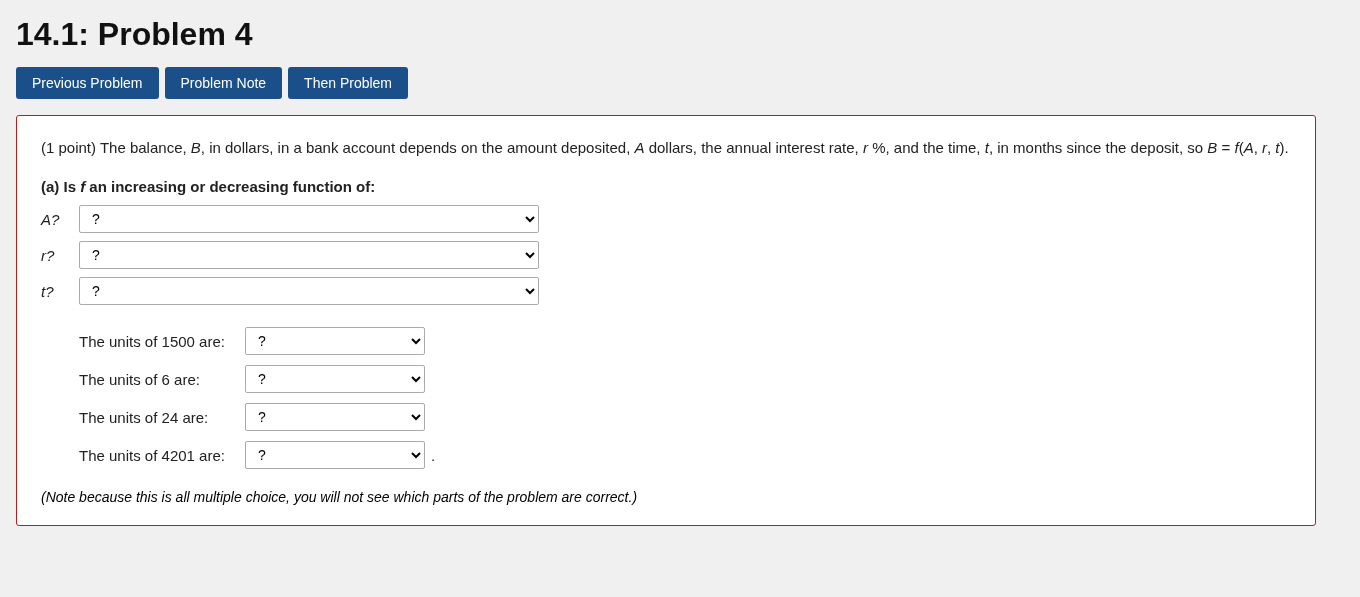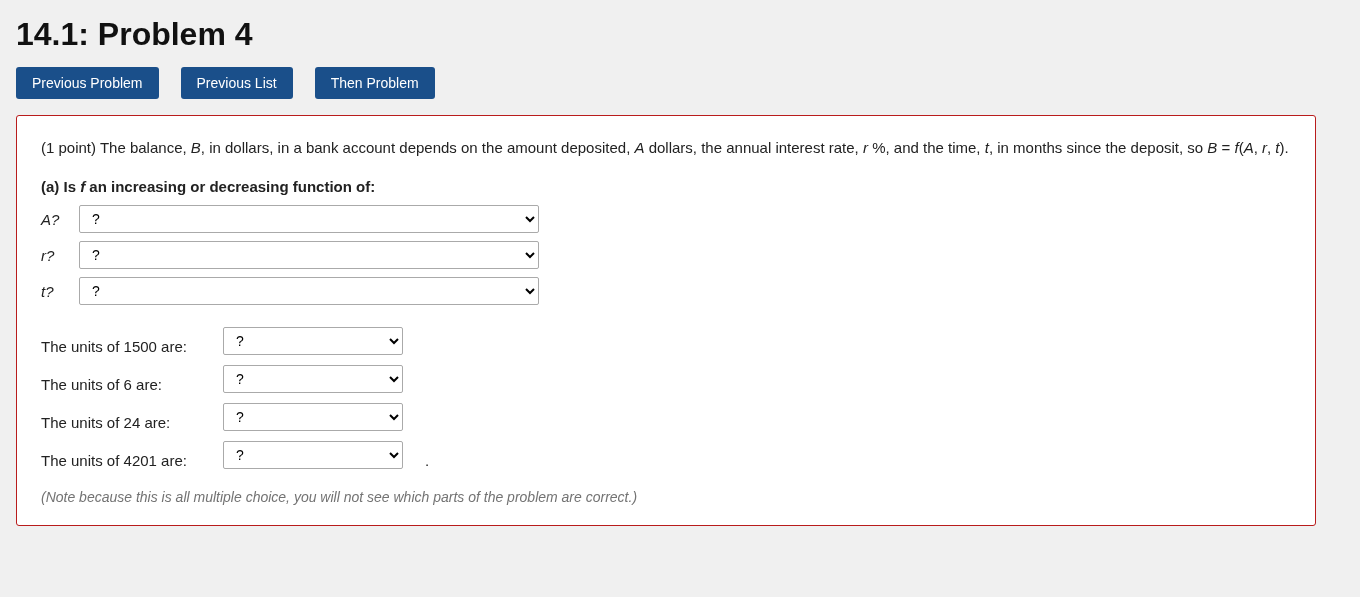--- a/index.html
+++ b/index.html
@@ -11,21 +11,21 @@
       color: #222;
     }
     h1 {
       font-size: 32px;
       font-weight: bold;
       margin-bottom: 14px;
       color: #111;
     }
     .nav-buttons {
       display: flex;
-      gap: 22px;
+      gap: 6px;
       margin-bottom: 16px;
     }
     .nav-btn {
       background: #1a4f8a;
       color: #fff;
       border: none;
       padding: 8px 16px;
       font-size: 14px;
       cursor: pointer;
       border-radius: 3px;
@@ -70,47 +70,48 @@
     .section-b {
       margin-top: 22px;
     }
     .section-b-title {
       font-weight: bold;
       margin-bottom: 10px;
       line-height: 1.6;
     }
     .units-row {
       display: flex;
-      align-items: flex-end;
+      align-items: center;
       margin-bottom: 10px;
-      gap: 22px;
+      gap: 6px;
+      margin-left: 38px;
     }
     .units-label {
       min-width: 160px;
       white-space: nowrap;
     }
     .note-text {
       font-style: italic;
       margin-top: 20px;
-      color: #737373;
+      color: #000000;
       font-size: 14px;
     }
     
     .math {
       font-style: italic;
     }
   </style>
 </head>
 <body>
 
 <h1>14.1: Problem 4</h1>
 
 <div class="nav-buttons">
   <button class="nav-btn">Previous Problem</button>
-  <button class="nav-btn">Previous List</button>
+  <button class="nav-btn">Problem Note</button>
   <button class="nav-btn">Then Problem</button>
 </div>
 
 <div class="problem-box">
 
   <div class="intro-text">
     (1 point) The balance, <span class="math">B</span>, in dollars, in a bank account depends on the amount deposited, <span class="math">A</span> dollars, the annual interest rate, <span class="math">r</span> %, and the time, <span class="math">t</span>, in months since the deposit, so <span class="math">B</span> = <span class="math">f</span>(<span class="math">A</span>, <span class="math">r</span>, <span class="math">t</span>).
   </div>
 
   <div class="section-title">

